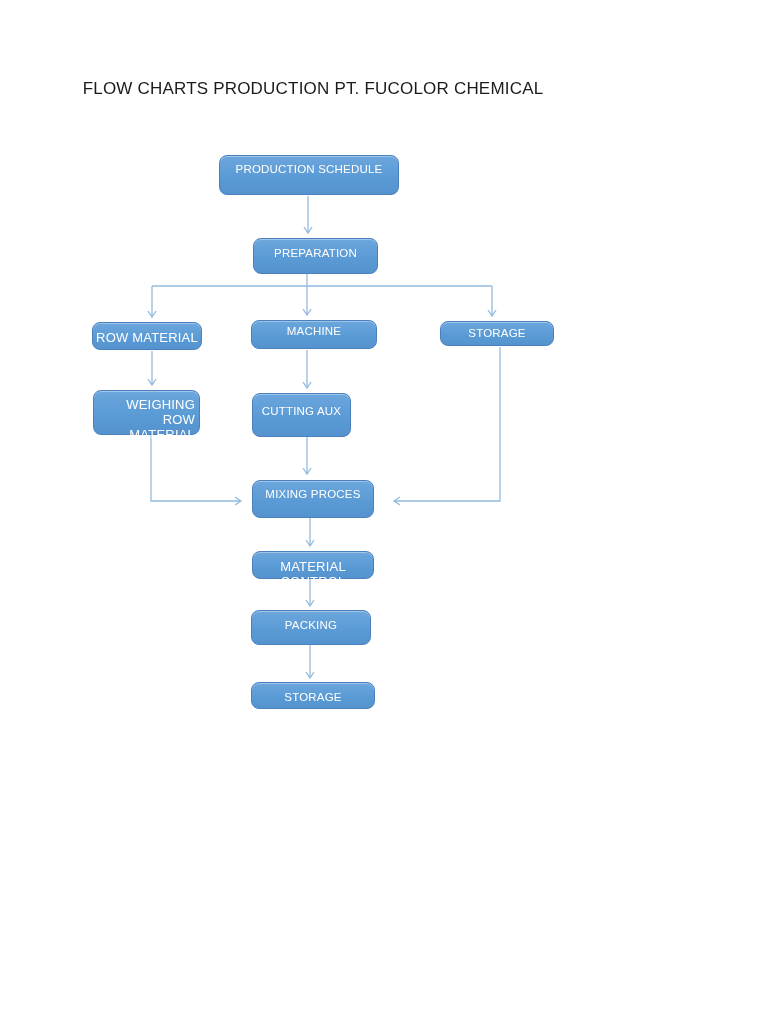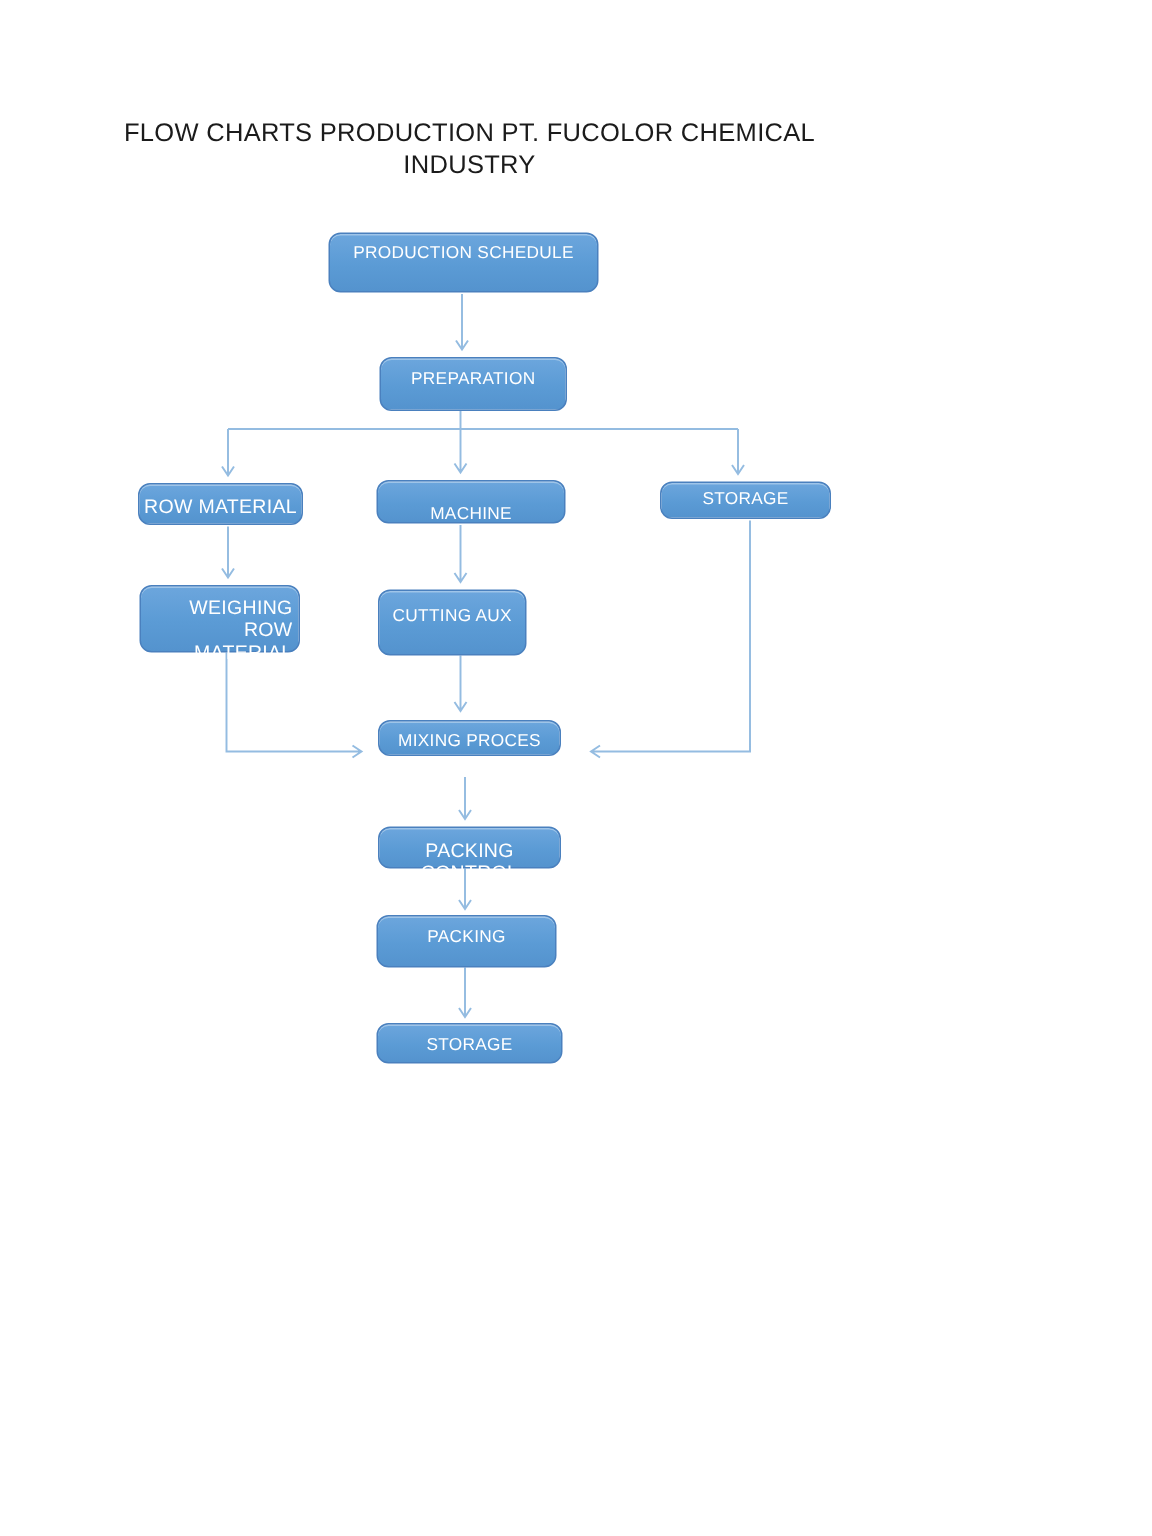--- a/index.html
+++ b/index.html
@@ -31,39 +31,38 @@
     color:#ffffff;
     text-align:center;
     font-size:11.5px;
     letter-spacing:0.2px;
     box-shadow:inset 0 1px 0 rgba(255,255,255,0.35);
   }
   .node.small{font-size:13px;}
   #node-production-schedule{left:219px;top:155px;width:180px;height:40px;padding-top:7px;}
   #node-preparation{left:253px;top:238px;width:125px;height:36px;padding-top:8px;}
   #node-row-material{left:92px;top:322px;width:110px;height:28px;padding-top:7px;}
-  #node-machine{left:251px;top:320px;width:126px;height:29px;padding-top:16px;}
+  #node-machine{left:251px;top:320px;width:126px;height:29px;padding-top:4px;}
   #node-resipe{left:440px;top:321px;width:114px;height:25px;padding-top:5px;}
   #node-weighing{left:93px;top:390px;width:107px;height:45px;padding:6px 4px 0 12px;text-align:right;}
   #node-weighing .l2{display:block;padding-left:7px;}
   #node-cutting-aux{left:252px;top:393px;width:99px;height:44px;padding-top:11px;}
-  #node-mixing-proces{left:252px;top:480px;width:122px;height:24px;padding-top:7px;}
+  #node-mixing-proces{left:252px;top:480px;width:122px;height:38px;padding-top:7px;}
   #node-quality-control{left:252px;top:551px;width:122px;height:28px;padding-top:7px;}
   #node-packing{left:251px;top:610px;width:120px;height:35px;padding-top:8px;}
   #node-storage{left:251px;top:682px;width:124px;height:27px;padding-top:8px;}
   .connectors{position:absolute;left:0;top:0;width:768px;height:1024px;}
 </style>
 </head>
 <body>
 
 <div class="page">
 
   <div class="doc-title">
     <span>FLOW CHARTS PRODUCTION PT. FUCOLOR CHEMICAL</span>
-    <span>INDUSTRY</span>
   </div>
 
   <svg class="connectors" viewBox="0 0 768 1024" xmlns="http://www.w3.org/2000/svg" fill="none" stroke="#94bce1" stroke-width="1.3">
 
     <path d="M308,196 V233 M304,227 L308,233 L312,227"></path>
 
     <path d="M307,274 V286 M152,286 H492"></path>
 
     <path d="M152,286 V317 M148,311 L152,317 L156,311"></path>
 
@@ -115,21 +114,21 @@
 
   <div class="node" id="node-cutting-aux">
     <span>CUTTING AUX</span>
   </div>
 
   <div class="node" id="node-mixing-proces">
     <span>MIXING PROCES</span>
   </div>
 
   <div class="node small" id="node-quality-control">
-    <span>PACKING CONTROL</span>
+    <span>MATERIAL CONTROL</span>
   </div>
 
   <div class="node" id="node-packing">
     <span>PACKING</span>
   </div>
 
   <div class="node" id="node-storage">
     <span>STORAGE</span>
   </div>
 

